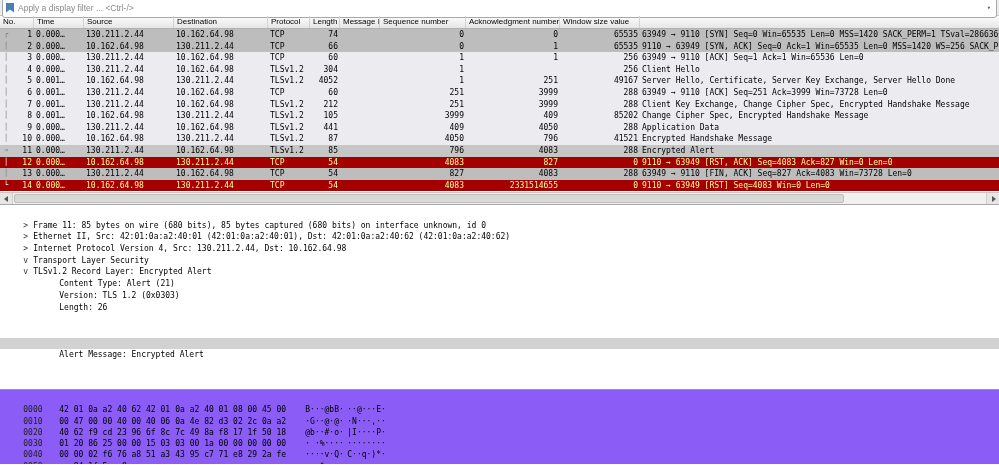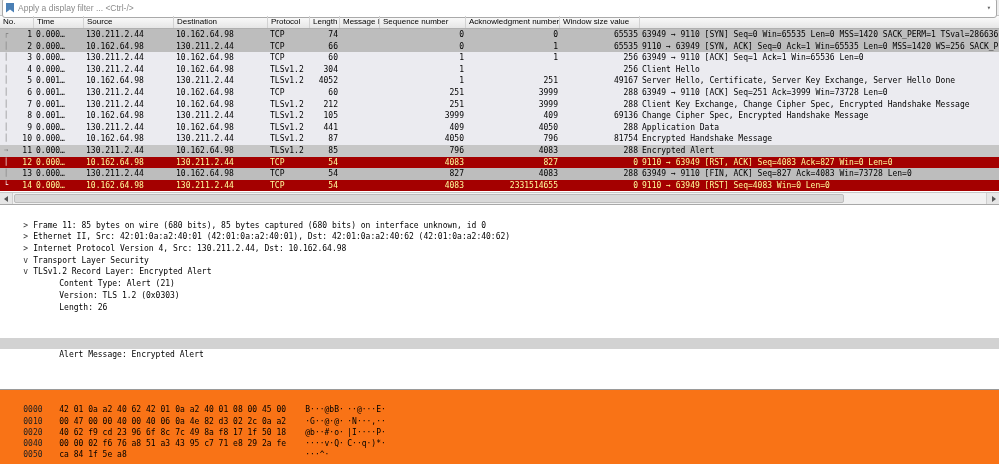--- a/index.html
+++ b/index.html
@@ -55,21 +55,21 @@
   .sb-thumb { position: absolute; left: 14px; top: 1px; height: 9px; width: 830px;
               background: #d9d9d9; border: 1px solid #bdbdbd; border-radius: 2px; }
 
   
   .details { height: 184px; overflow: hidden; padding-top: 3px; background: #fff; }
   .dline { height: 11.7px; line-height: 11.7px; white-space: pre; padding-left: 4px; }
   .dline .arrow { display: inline-block; width: 10px; color: #333; }
   .dline.selected { background: #d2d2d2; margin-top: 36px; }
 
   
-  .bytes { border-top: 1px solid #9a9a9a; padding: 3px 4px; background: #f97316; height: 75px; overflow: hidden; }
+  .bytes { border-top: 1px solid #9a9a9a; padding: 3px 4px; background: #8b5cf6; height: 75px; overflow: hidden; }
   .hxline { height: 11.3px; line-height: 11.3px; white-space: pre; }
   .off { display: inline-block; width: 26px; margin-right: 10px; color: #222; }
   .hseg { display: inline-block; width: 116px; }
   .hseg2 { margin-right: 14px; }
   .aseg { display: inline-block; width: 42px; }
 </style>
 </head>
 <body>
 
 <div class="filterbar">
@@ -197,21 +197,21 @@
     <span class="c gutter">│</span>
     <span class="c no">8</span>
     <span class="c time">0.001…</span>
     <span class="c src">10.162.64.98</span>
     <span class="c dst">130.211.2.44</span>
     <span class="c proto">TLSv1.2</span>
     <span class="c len">105</span>
     <span class="c msgid"></span>
     <span class="c seq">3999</span>
     <span class="c ack">409</span>
-    <span class="c win">69136</span>
+    <span class="c win">85202</span>
     <span class="c info">Change Cipher Spec, Encrypted Handshake Message</span>
   </div>
       <div class="prow s-tcp">
     <span class="c gutter">│</span>
     <span class="c no">9</span>
     <span class="c time">0.000…</span>
     <span class="c src">130.211.2.44</span>
     <span class="c dst">10.162.64.98</span>
     <span class="c proto">TLSv1.2</span>
     <span class="c len">441</span>
@@ -225,21 +225,21 @@
     <span class="c gutter">│</span>
     <span class="c no">10</span>
     <span class="c time">0.000…</span>
     <span class="c src">10.162.64.98</span>
     <span class="c dst">130.211.2.44</span>
     <span class="c proto">TLSv1.2</span>
     <span class="c len">87</span>
     <span class="c msgid"></span>
     <span class="c seq">4050</span>
     <span class="c ack">796</span>
-    <span class="c win">81754</span>
+    <span class="c win">41521</span>
     <span class="c info">Encrypted Handshake Message</span>
   </div>
       <div class="prow s-selected">
     <span class="c gutter">→</span>
     <span class="c no">11</span>
     <span class="c time">0.000…</span>
     <span class="c src">130.211.2.44</span>
     <span class="c dst">10.162.64.98</span>
     <span class="c proto">TLSv1.2</span>
     <span class="c len">85</span>
@@ -334,18 +334,21 @@
     <div class="hxline">
     <span class="off">0000</span><span class="hseg">42 01 0a a2 40 62 42 01</span><span class="hseg hseg2">0a a2 40 01 08 00 45 00</span><span class="aseg">B···@bB·</span><span class="aseg">··@···E·</span>
   </div>
     <div class="hxline">
     <span class="off">0010</span><span class="hseg">00 47 00 00 40 00 40 06</span><span class="hseg hseg2">0a 4e 82 d3 02 2c 0a a2</span><span class="aseg">·G··@·@·</span><span class="aseg">·N···,··</span>
   </div>
     <div class="hxline">
     <span class="off">0020</span><span class="hseg">40 62 f9 cd 23 96 6f 8c</span><span class="hseg hseg2">7c 49 8a f8 17 1f 50 18</span><span class="aseg">@b··#·o·</span><span class="aseg">|I····P·</span>
   </div>
     <div class="hxline">
+    <span class="off">0030</span><span class="hseg">01 20 86 25 00 00 15 03</span><span class="hseg hseg2">03 00 1a 00 00 00 00 00</span><span class="aseg">· ·%····</span><span class="aseg">········</span>
+  </div>
+    <div class="hxline">
     <span class="off">0040</span><span class="hseg">00 00 02 f6 76 a8 51 a3</span><span class="hseg hseg2">43 95 c7 71 e8 29 2a fe</span><span class="aseg">····v·Q·</span><span class="aseg">C··q·)*·</span>
   </div>
     <div class="hxline">
     <span class="off">0050</span><span class="hseg">ca 84 1f 5e a8</span><span class="hseg hseg2"></span><span class="aseg">···^·</span><span class="aseg"></span>
   </div>
   </div>
 
 </body></html>

